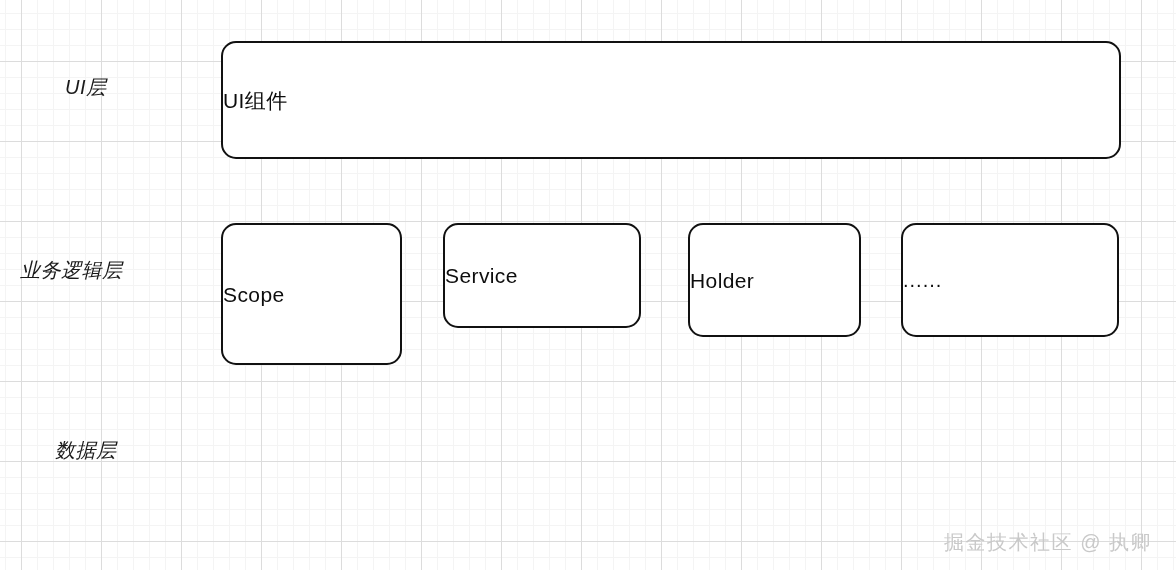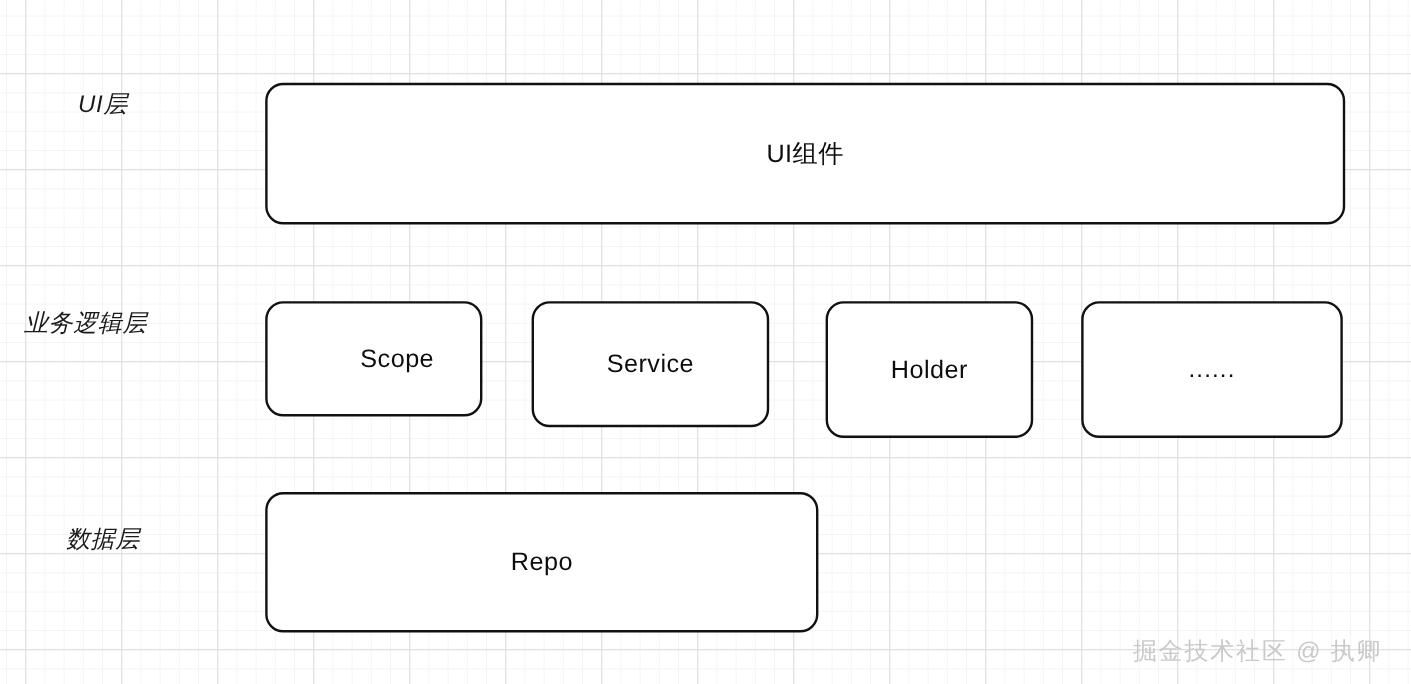--- a/index.html
+++ b/index.html
@@ -46,22 +46,21 @@
 
   
   .node {
     position: absolute;
     box-sizing: border-box;
     background: #ffffff;
     border: 2.6px solid #111111;
     border-radius: 15px;
     display: flex;
     align-items: center;
-    justify-content: center;
-    margin-top: 28px;
+    justify-content: flex-start;
   }
   .node .node-label {
     font-size: 21px;
     color: #0d0d0d;
     line-height: 1;
     letter-spacing: 0.4px;
     white-space: nowrap;
   }
   .node.ellipsis .node-label {
     font-size: 20px;
@@ -83,30 +82,27 @@
 </style>
 </head>
 <body>
 
 <div id="canvas">
     <div class="row-label" style="left: 65px; top: 77px;">UI层</div>
     <div class="node" style="left: 221px; top: 41px; width: 900px; height: 118px;">
       <span class="node-label">UI组件</span>
     </div>
     <div class="row-label" style="left: 20px; top: 260px;">业务逻辑层</div>
-    <div class="node" style="left: 221px; top: 223px; width: 181px; height: 96px; padding-left: 39px;">
+    <div class="node" style="left: 221px; top: 223px; width: 181px; height: 142px;">
       <span class="node-label">Scope</span>
     </div>
     <div class="node" style="left: 443px; top: 223px; width: 198px; height: 105px;">
       <span class="node-label">Service</span>
     </div>
     <div class="node" style="left: 688px; top: 223px; width: 173px; height: 114px;">
       <span class="node-label">Holder</span>
     </div>
     <div class="node ellipsis" style="left: 901px; top: 223px; width: 218px; height: 114px;">
       <span class="node-label">......</span>
     </div>
     <div class="row-label" style="left: 55px; top: 440px;">数据层</div>
-    <div class="node" style="left: 221px; top: 382px; width: 461px; height: 117px;">
-      <span class="node-label">Repo</span>
-    </div>
     <div class="watermark">掘金技术社区 @ 执卿</div>
   </div>
 
 </body></html>

